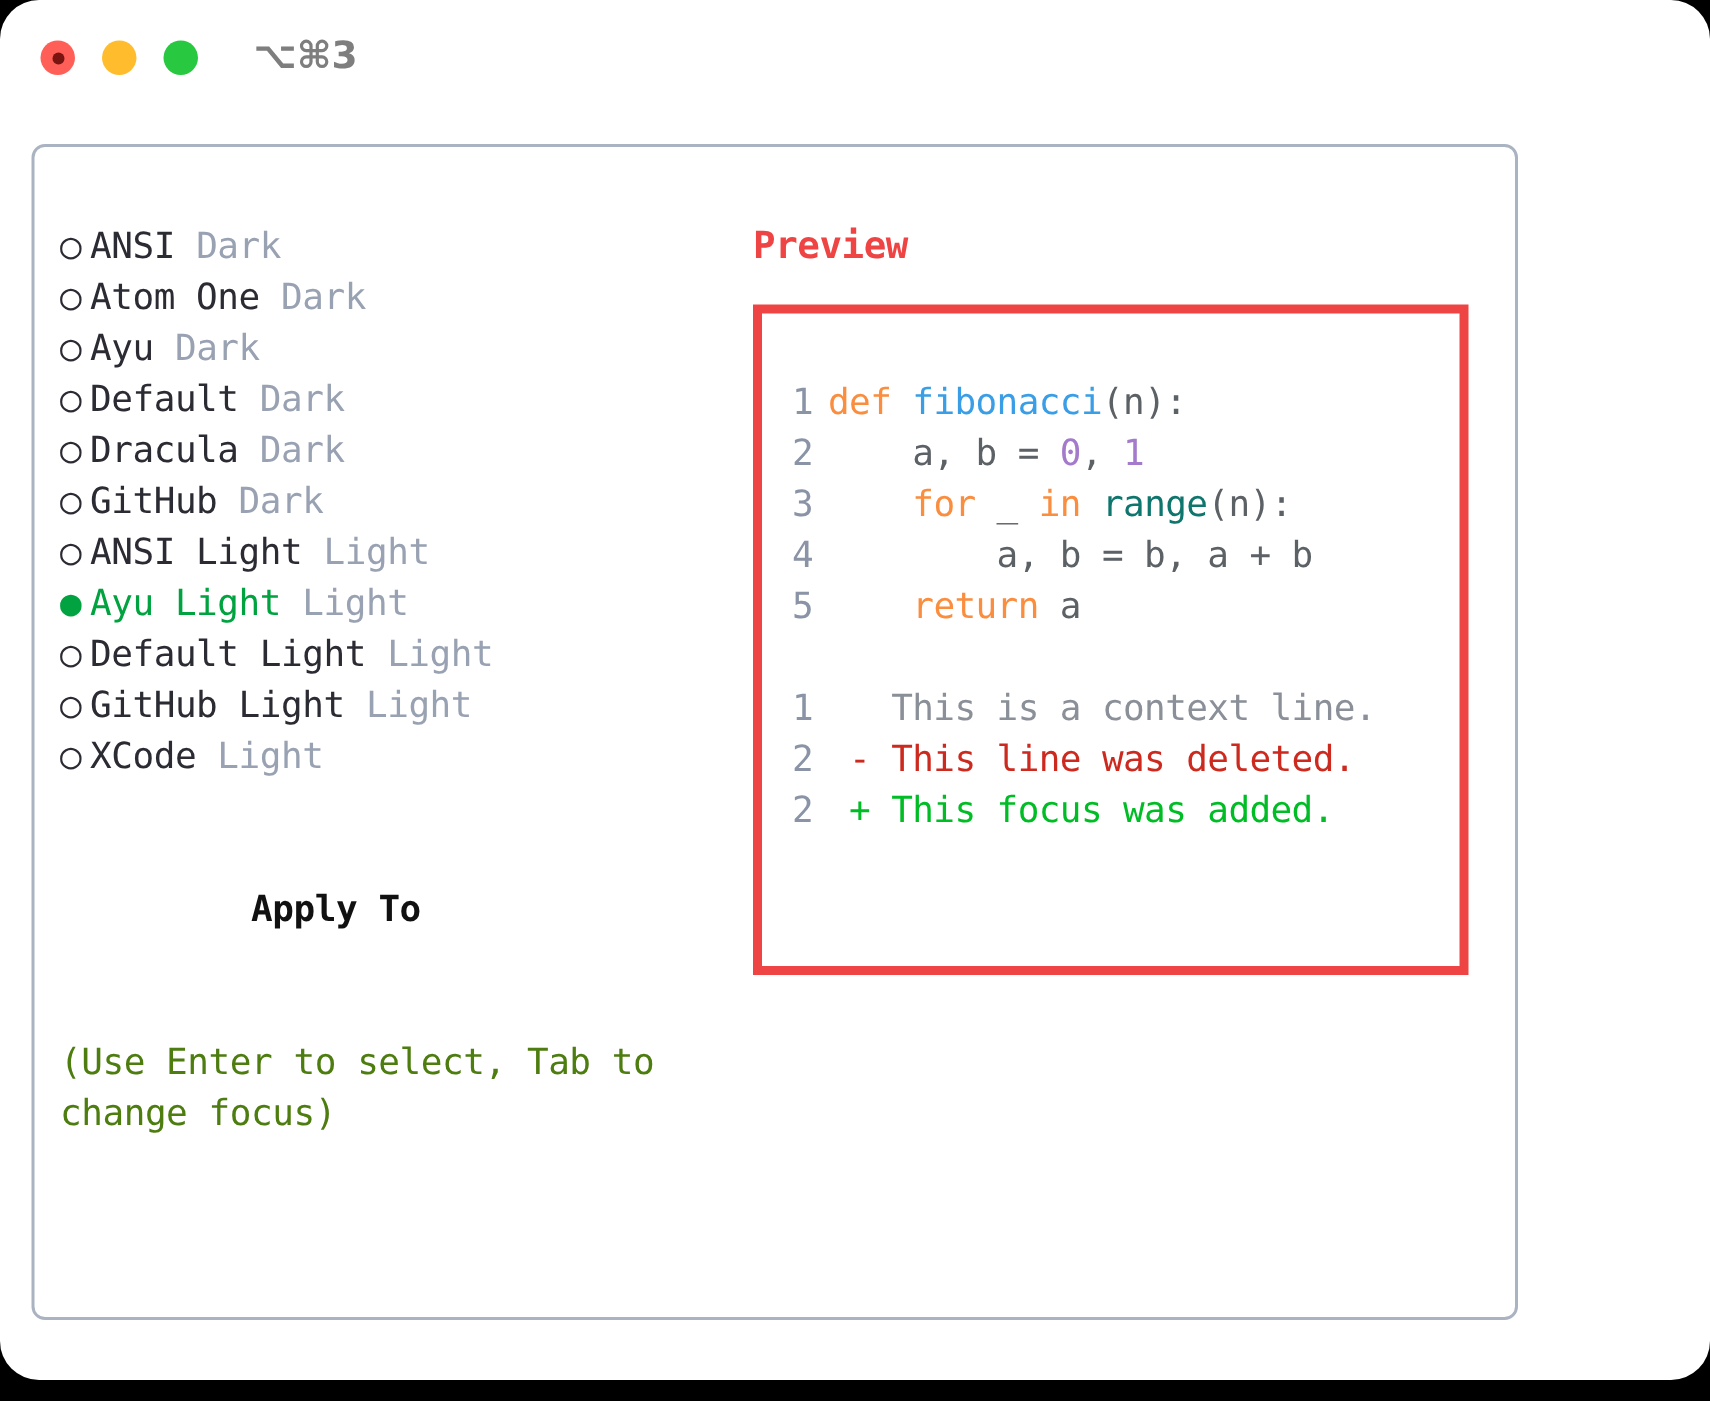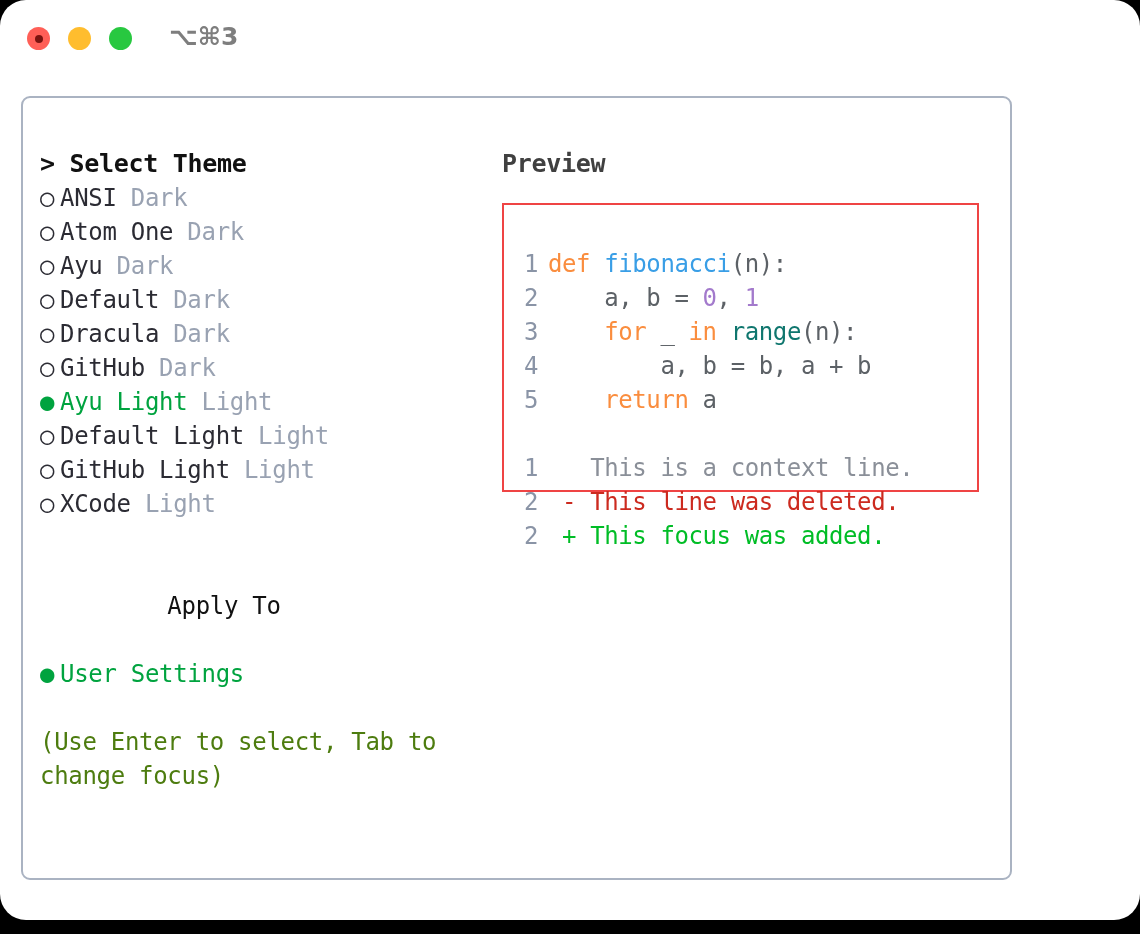--- a/index.html
+++ b/index.html
@@ -94,21 +94,21 @@
     font-size: 25px;
     font-weight: bold;
     color: #111111;
     line-height: 34px;
     white-space: pre;
     letter-spacing: -0.3px;
   }
 
   .section-head-plain {
     font-size: 24px;
-    font-weight: normal;
+    font-weight: bold;
     color: #111111;
     line-height: 34px;
     white-space: pre;
     letter-spacing: -0.3px;
   }
 
   .opt {
     font-size: 24px;
     line-height: 34px;
     color: #2b2b33;
@@ -140,30 +140,30 @@
   .right-col {
     position: absolute;
     left: 479px;
     top: 49px;
     width: 480px;
   }
 
   .preview-title {
     font-size: 25px;
     font-weight: bold;
-    color: #404040;
+    color: #ef4444;
     line-height: 34px;
     letter-spacing: -0.3px;
   }
 
   .preview-box {
     margin-top: 22px;
     width: 477px;
-    height: 289px;
-    border: 2px solid #ef4444;
+    height: 447px;
+    border: 6px solid #ef4444;
     box-sizing: border-box;
     background: #ffffff;
     position: relative;
   }
 
   .code-area {
     position: absolute;
     left: 12px;
     top: 42px;
     right: 6px;
@@ -204,43 +204,42 @@
       <div class="dot dot-close"></div>
       <div class="dot dot-min"></div>
       <div class="dot dot-max"></div>
     </div>
     <div class="title-shortcut">⌥⌘3</div>
   </div>
 
   <div class="panel">
 
     <div class="left-col">
-      <div class="section-head">&gt; Select Theme</div>
 
       <div id="theme-list">
           <div class="opt"><span class="bullet">○</span><span>ANSI </span><span class="cat">Dark</span></div>
           <div class="opt"><span class="bullet">○</span><span>Atom One </span><span class="cat">Dark</span></div>
           <div class="opt"><span class="bullet">○</span><span>Ayu </span><span class="cat">Dark</span></div>
           <div class="opt"><span class="bullet">○</span><span>Default </span><span class="cat">Dark</span></div>
           <div class="opt"><span class="bullet">○</span><span>Dracula </span><span class="cat">Dark</span></div>
           <div class="opt"><span class="bullet">○</span><span>GitHub </span><span class="cat">Dark</span></div>
+          <div class="opt"><span class="bullet">○</span><span>ANSI Light </span><span class="cat">Light</span></div>
           <div class="opt selected"><span class="bullet">●</span><span>Ayu Light </span><span class="cat">Light</span></div>
           <div class="opt"><span class="bullet">○</span><span>Default Light </span><span class="cat">Light</span></div>
           <div class="opt"><span class="bullet">○</span><span>GitHub Light </span><span class="cat">Light</span></div>
           <div class="opt"><span class="bullet">○</span><span>XCode </span><span class="cat">Light</span></div>
         </div>
 
       <div class="spacer-block"></div>
 
       <div class="section-head-plain">
         <span class="bullet"> </span><span>Apply To</span>
       </div>
 
       <div id="apply-list">
-          <div class="opt selected"><span class="bullet">●</span><span>User Settings</span></div>
         </div>
 
       <div class="spacer-block"></div>
 
       <div class="hint">(Use Enter to select, Tab to change focus)</div>
     </div>
 
     <div class="right-col">
       <div class="preview-title">Preview</div>
 

